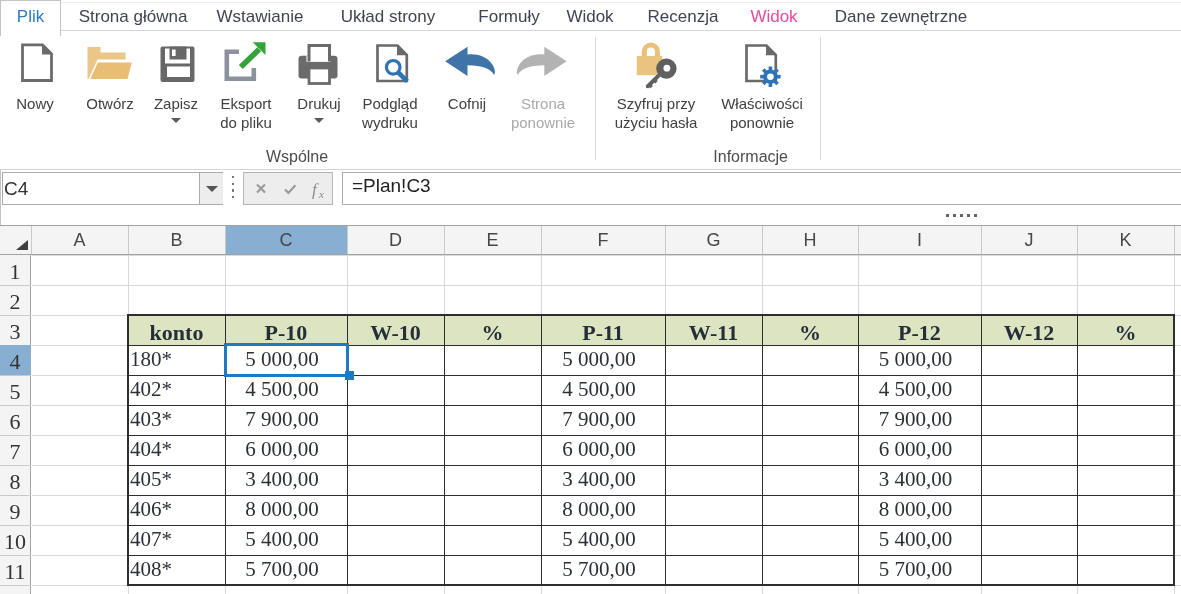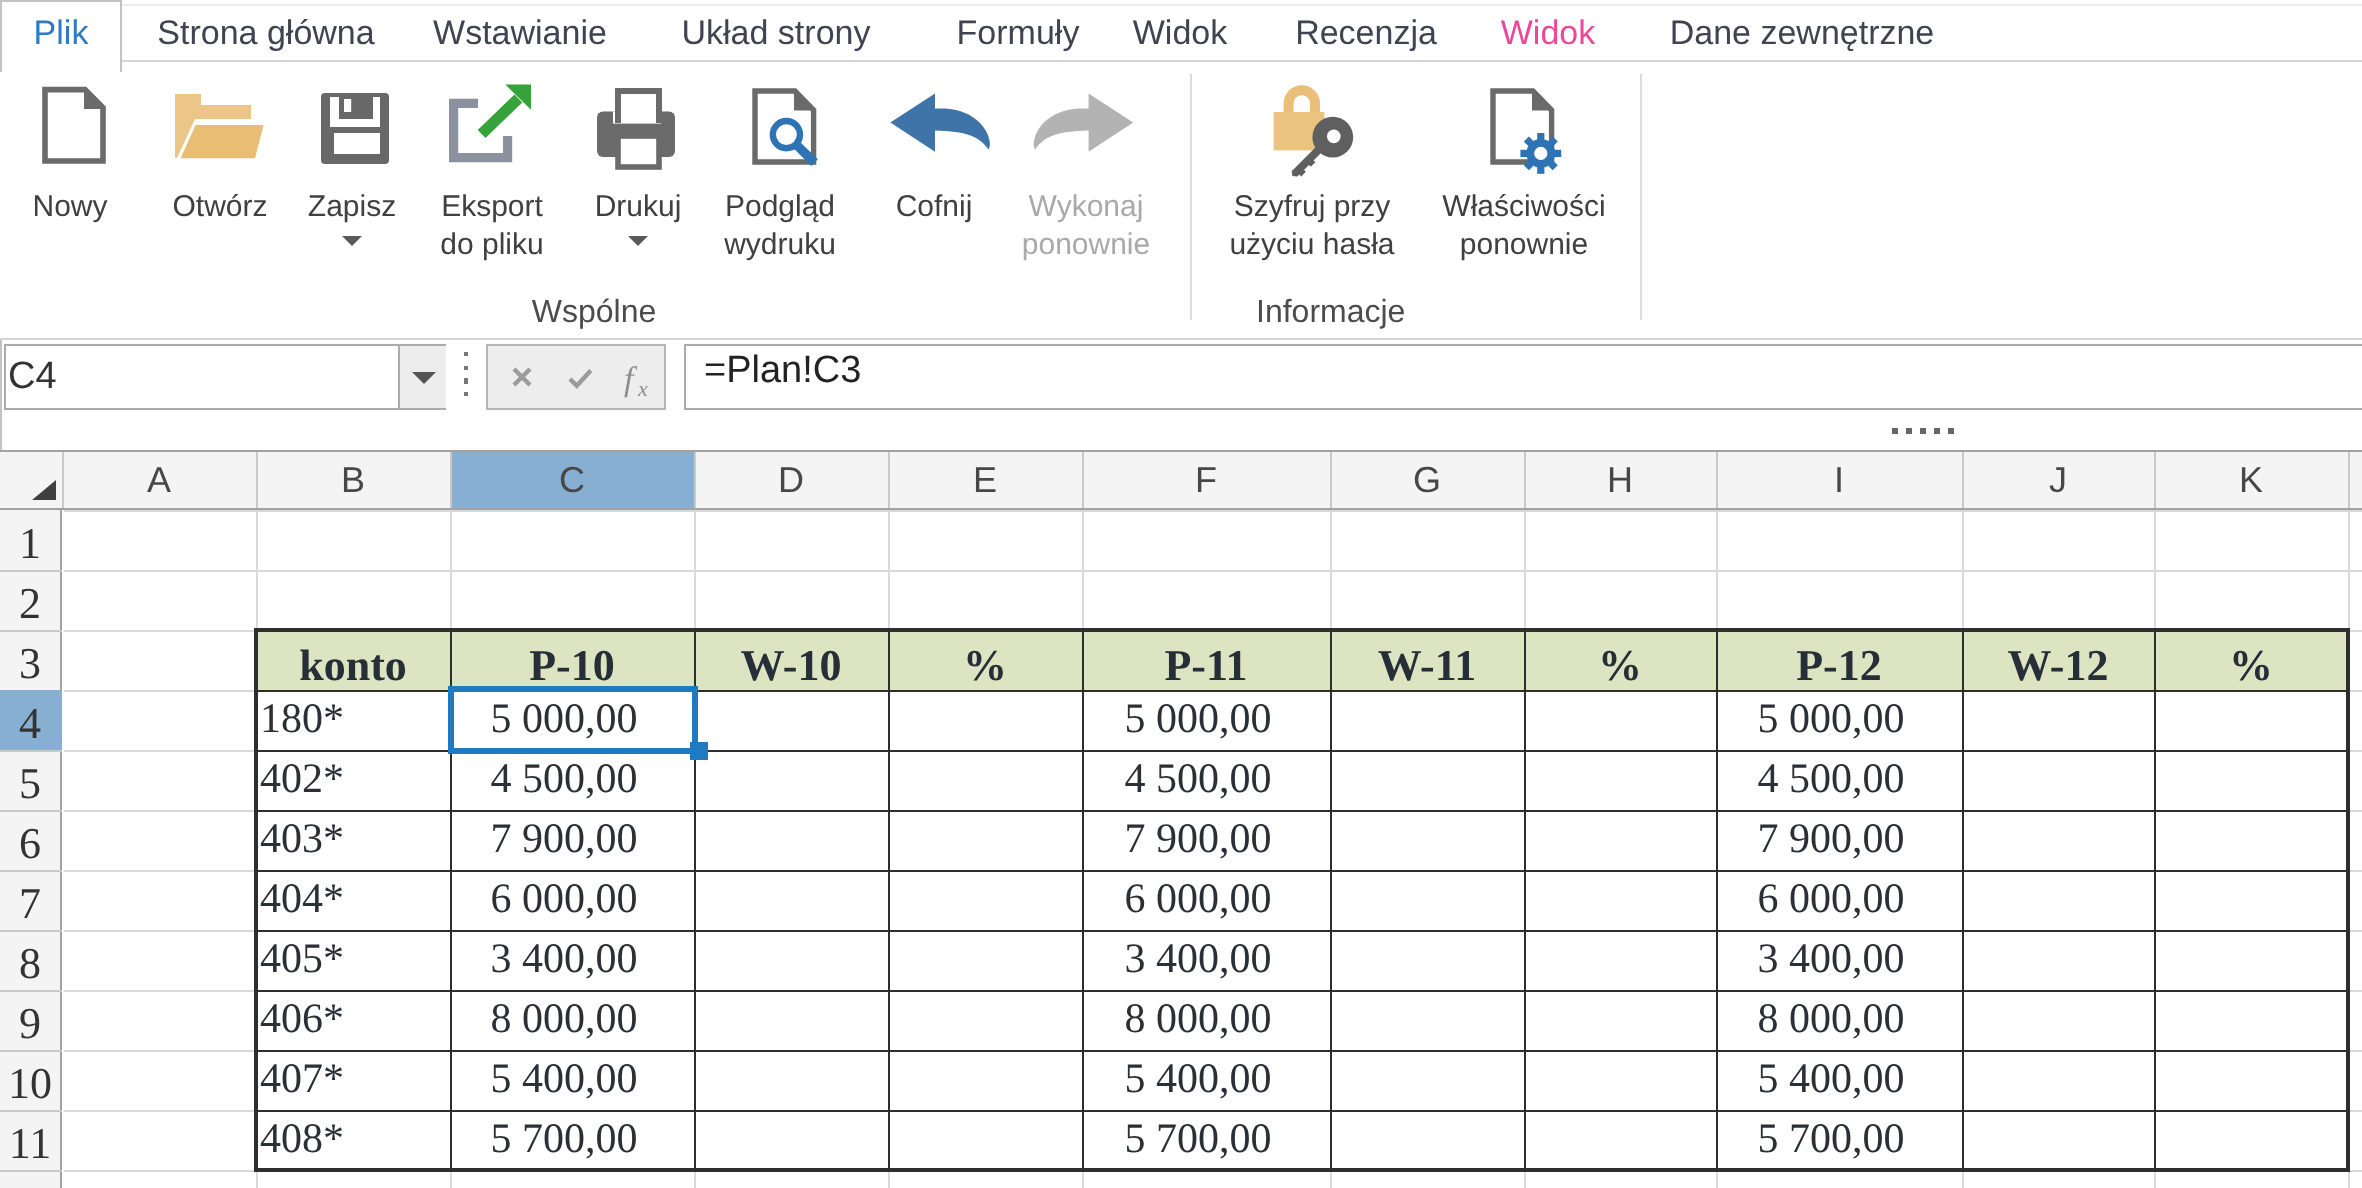--- a/index.html
+++ b/index.html
@@ -14,31 +14,31 @@
 <div class="ab" style="left:593px;top:7px;width:180px;height:20px;font-size:17px;color:#3f4450;text-align:center;line-height:20px">Recenzja</div>
 <div class="ab" style="left:684px;top:7px;width:180px;height:20px;font-size:17px;color:#ec4899;text-align:center;line-height:20px">Widok</div>
 <div class="ab" style="left:811px;top:7px;width:180px;height:20px;font-size:17px;color:#3f4450;text-align:center;line-height:20px">Dane zewnętrzne</div>
 <div class="ab" style="left:61px;top:2px;width:1120px;height:1px;background:#ececec"></div>
 <div class="ab" style="left:0;top:0;width:61px;height:36px;background:#fff;border:1px solid #c3c3c3;border-bottom:none;z-index:3"></div>
 <div class="ab" style="left:0;top:7px;width:61px;height:20px;font-size:17px;color:#2e7ac4;text-align:center;line-height:20px;z-index:4">Plik</div>
 <div class="ab" style="left:0;top:31px;width:1181px;height:139px;background:#fff;border-bottom:1px solid #d4d4d4"></div>
 <div class="ab" style="left:595px;top:37px;width:1px;height:123px;background:#dcdcdc"></div>
 <div class="ab" style="left:820px;top:37px;width:1px;height:123px;background:#dcdcdc"></div>
 <div class="ab" style="left:217px;top:148px;width:160px;font-size:16px;color:#4c4c4c;text-align:center">Wspólne</div>
-<div class="ab" style="left:628px;top:148px;width:160px;font-size:16px;color:#4c4c4c;text-align:left">Informacje</div>
+<div class="ab" style="left:628px;top:148px;width:160px;font-size:16px;color:#4c4c4c;text-align:right">Informacje</div>
 <div class="ab" style="left:-35px;top:94px;width:140px;font-size:15px;color:#404040;text-align:center;line-height:19px">Nowy</div>
 <div class="ab" style="left:40px;top:94px;width:140px;font-size:15px;color:#404040;text-align:center;line-height:19px">Otwórz</div>
 <div class="ab" style="left:106px;top:94px;width:140px;font-size:15px;color:#404040;text-align:center;line-height:19px">Zapisz</div>
 <div class="ab" style="left:176px;top:94px;width:140px;font-size:15px;color:#404040;text-align:center;line-height:19px">Eksport</div>
 <div class="ab" style="left:176px;top:113px;width:140px;font-size:15px;color:#404040;text-align:center;line-height:19px">do pliku</div>
 <div class="ab" style="left:249px;top:94px;width:140px;font-size:15px;color:#404040;text-align:center;line-height:19px">Drukuj</div>
 <div class="ab" style="left:320px;top:94px;width:140px;font-size:15px;color:#404040;text-align:center;line-height:19px">Podgląd</div>
 <div class="ab" style="left:320px;top:113px;width:140px;font-size:15px;color:#404040;text-align:center;line-height:19px">wydruku</div>
 <div class="ab" style="left:397px;top:94px;width:140px;font-size:15px;color:#404040;text-align:center;line-height:19px">Cofnij</div>
-<div class="ab" style="left:473px;top:94px;width:140px;font-size:15px;color:#a9a9a9;text-align:center;line-height:19px">Wykonaj</div>
+<div class="ab" style="left:473px;top:94px;width:140px;font-size:15px;color:#a9a9a9;text-align:center;line-height:19px">Strona</div>
 <div class="ab" style="left:473px;top:113px;width:140px;font-size:15px;color:#a9a9a9;text-align:center;line-height:19px">ponownie</div>
 <div class="ab" style="left:586px;top:94px;width:140px;font-size:15px;color:#404040;text-align:center;line-height:19px">Szyfruj przy</div>
 <div class="ab" style="left:586px;top:113px;width:140px;font-size:15px;color:#404040;text-align:center;line-height:19px">użyciu hasła</div>
 <div class="ab" style="left:692px;top:94px;width:140px;font-size:15px;color:#404040;text-align:center;line-height:19px">Właściwości</div>
 <div class="ab" style="left:692px;top:113px;width:140px;font-size:15px;color:#404040;text-align:center;line-height:19px">ponownie</div>
 <div class="ab" style="left:171px;top:118px;width:0;height:0;border-left:5px solid transparent;border-right:5px solid transparent;border-top:5px solid #5a5a5a"></div>
 <div class="ab" style="left:314px;top:118px;width:0;height:0;border-left:5px solid transparent;border-right:5px solid transparent;border-top:5px solid #5a5a5a"></div>
 <svg class="ab" style="left:0;top:0" width="1181" height="170" viewBox="0 0 1181 170">
 <path d="M22.5,44.8 h20 l9,9 v26.7 h-29 z" fill="#fff" stroke="#6b6b6b" stroke-width="2.8"></path>
 <path d="M42,44.5 l10,10 h-10 z" fill="#6b6b6b"></path>

